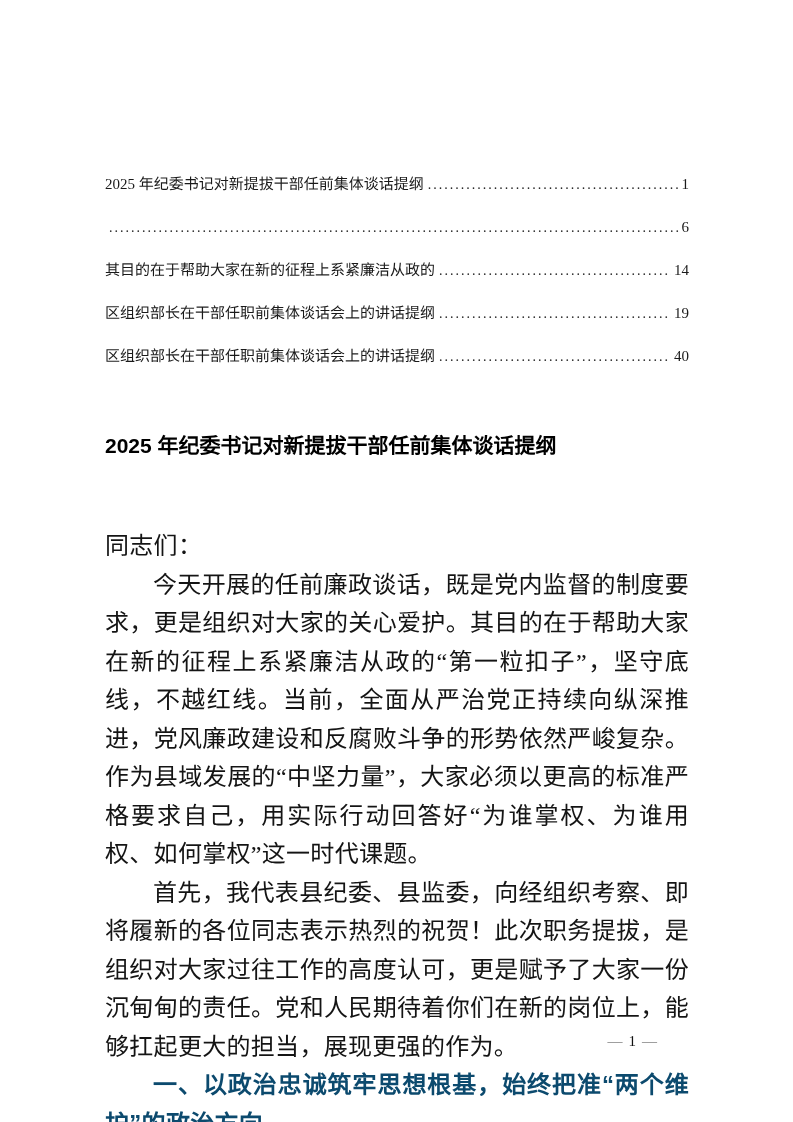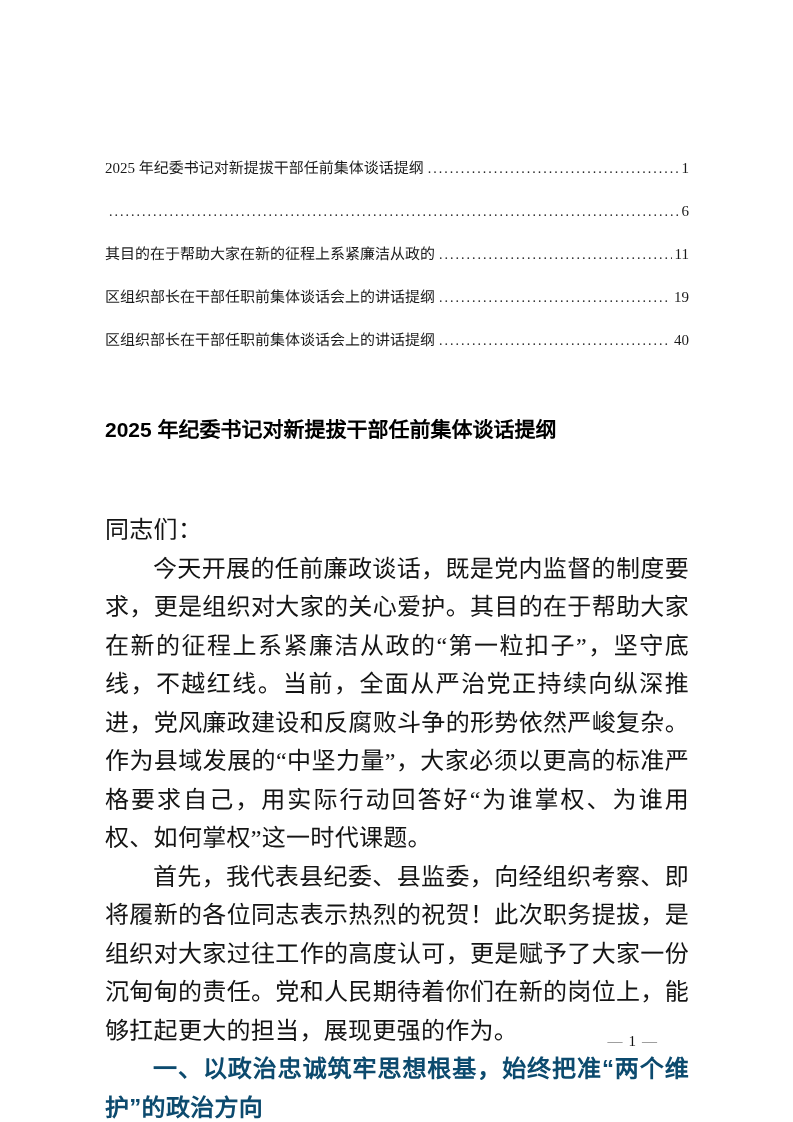--- a/index.html
+++ b/index.html
@@ -6,21 +6,21 @@
     margin: 0;
     padding: 0;
     background: #ffffff;
   }
   .page {
     position: relative;
     width: 793px;
     height: 1122px;
     background: #ffffff;
     box-sizing: border-box;
-    padding: 0 104px 0 105px;
+    padding: 16px 104px 0 105px;
     overflow: hidden;
     font-family: "Liberation Serif", "DejaVu Serif", serif;
     color: #111111;
   }
 
   
   .toc {
     padding-top: 158px;
   }
   .toc-row {
@@ -115,21 +115,21 @@
       <span class="toc-dots"></span>
       <span class="toc-page">1</span>
     </div>
     <div class="toc-row">
       <span class="toc-dots"></span>
       <span class="toc-page">6</span>
     </div>
     <div class="toc-row">
       <span class="toc-title">其目的在于帮助大家在新的征程上系紧廉洁从政的</span>
       <span class="toc-dots"></span>
-      <span class="toc-page">11</span>
+      <span class="toc-page">14</span>
     </div>
     <div class="toc-row">
       <span class="toc-title">区组织部长在干部任职前集体谈话会上的讲话提纲</span>
       <span class="toc-dots"></span>
       <span class="toc-page">19</span>
     </div>
     <div class="toc-row">
       <span class="toc-title">区组织部长在干部任职前集体谈话会上的讲话提纲</span>
       <span class="toc-dots"></span>
       <span class="toc-page">40</span>

